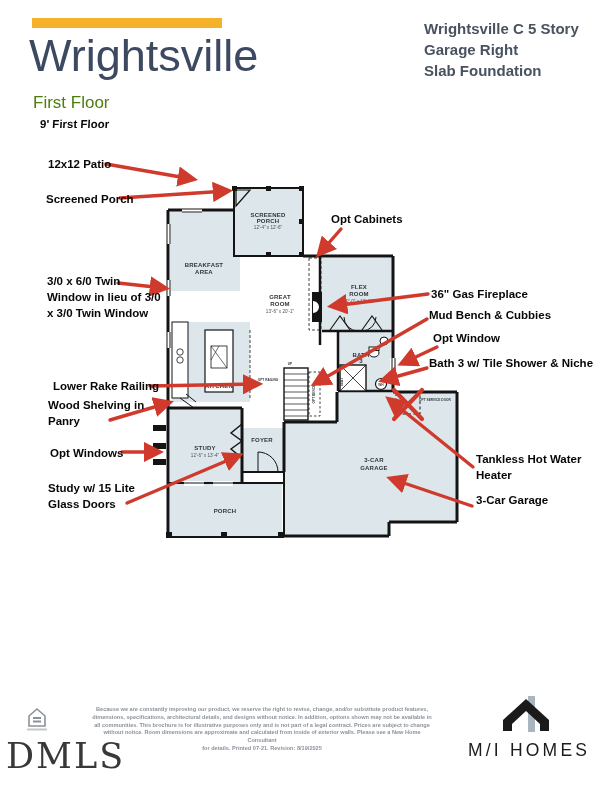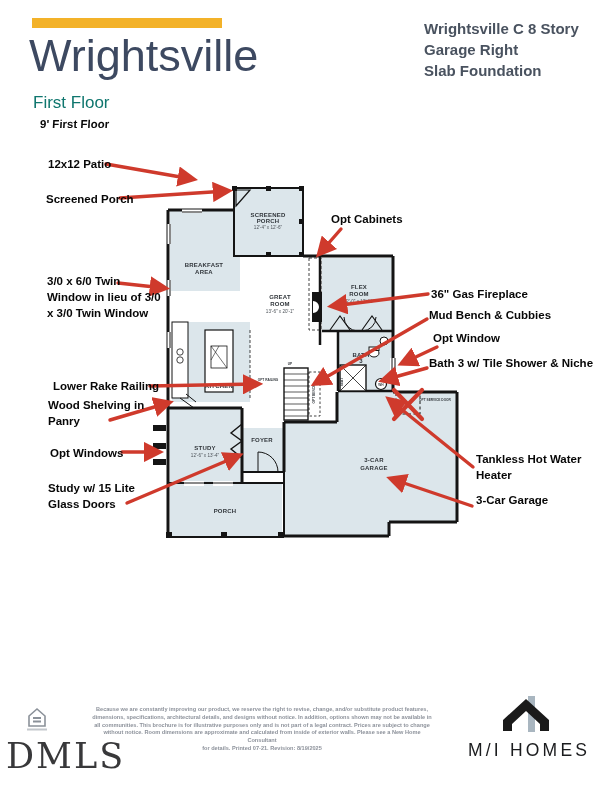--- a/index.html
+++ b/index.html
@@ -1,21 +1,21 @@
 <!DOCTYPE html>
 <html><head>
 <meta charset="utf-8">
 <style>
   html,body{margin:0;padding:0;background:#ffffff;}
   .page{position:relative;width:612px;height:792px;background:#ffffff;overflow:hidden;
         font-family:"Liberation Sans",sans-serif;padding-left:28px;}
   
   .accent-bar{position:absolute;left:32px;top:18px;width:190px;height:10px;background:#f3b229;}
   .title{position:absolute;left:29px;top:30px;font-size:45px;font-weight:400;color:#3d4961;letter-spacing:0px;}
-  .subtitle{position:absolute;left:33px;top:93px;font-size:17px;color:#0f766e;font-weight:400;}
+  .subtitle{position:absolute;left:33px;top:93px;font-size:17px;color:#4d7c0f;font-weight:400;}
   .floor-note{position:absolute;left:40px;top:118px;font-size:11.5px;font-weight:700;color:#0a0a0a;transform:skewX(-3deg);}
   .specs{position:absolute;left:424px;top:18px;font-size:15px;font-weight:700;color:#49525f;line-height:21px;}
   
   .plansvg{position:absolute;left:0;top:0;width:612px;height:792px;}
   
   .disclaimer{position:absolute;left:92px;top:706px;width:340px;text-align:center;
               font-size:5.6px;line-height:7.8px;font-weight:700;color:#8d929b;}
   .dmls{position:absolute;left:6px;top:736px;font-family:"DejaVu Serif",serif;font-size:35px;
         color:#38383a;letter-spacing:2px;}
   .eh-logo{position:absolute;left:26px;top:706px;width:22px;height:26px;}
@@ -33,21 +33,21 @@
 </head>
 <body>
 
 <div class="page">
 
   <div class="accent-bar"></div>
   <div class="title">Wrightsville</div>
   <div class="subtitle">First Floor</div>
   <div class="floor-note">9' First Floor</div>
   <div class="specs">
-    <div>Wrightsville C 8 Story</div>
+    <div>Wrightsville C 5 Story</div>
     <div>Garage Right</div>
     <div>Slab Foundation</div>
   </div>
 
   <svg class="plansvg" viewBox="0 0 612 792">
     <defs>
       <marker id="ah" markerWidth="6" markerHeight="6" refX="4.2" refY="3" orient="auto">
         <path d="M0,0 L6,3 L0,6 Z" fill="#cf3a2c"></path>
       </marker>
     </defs>

